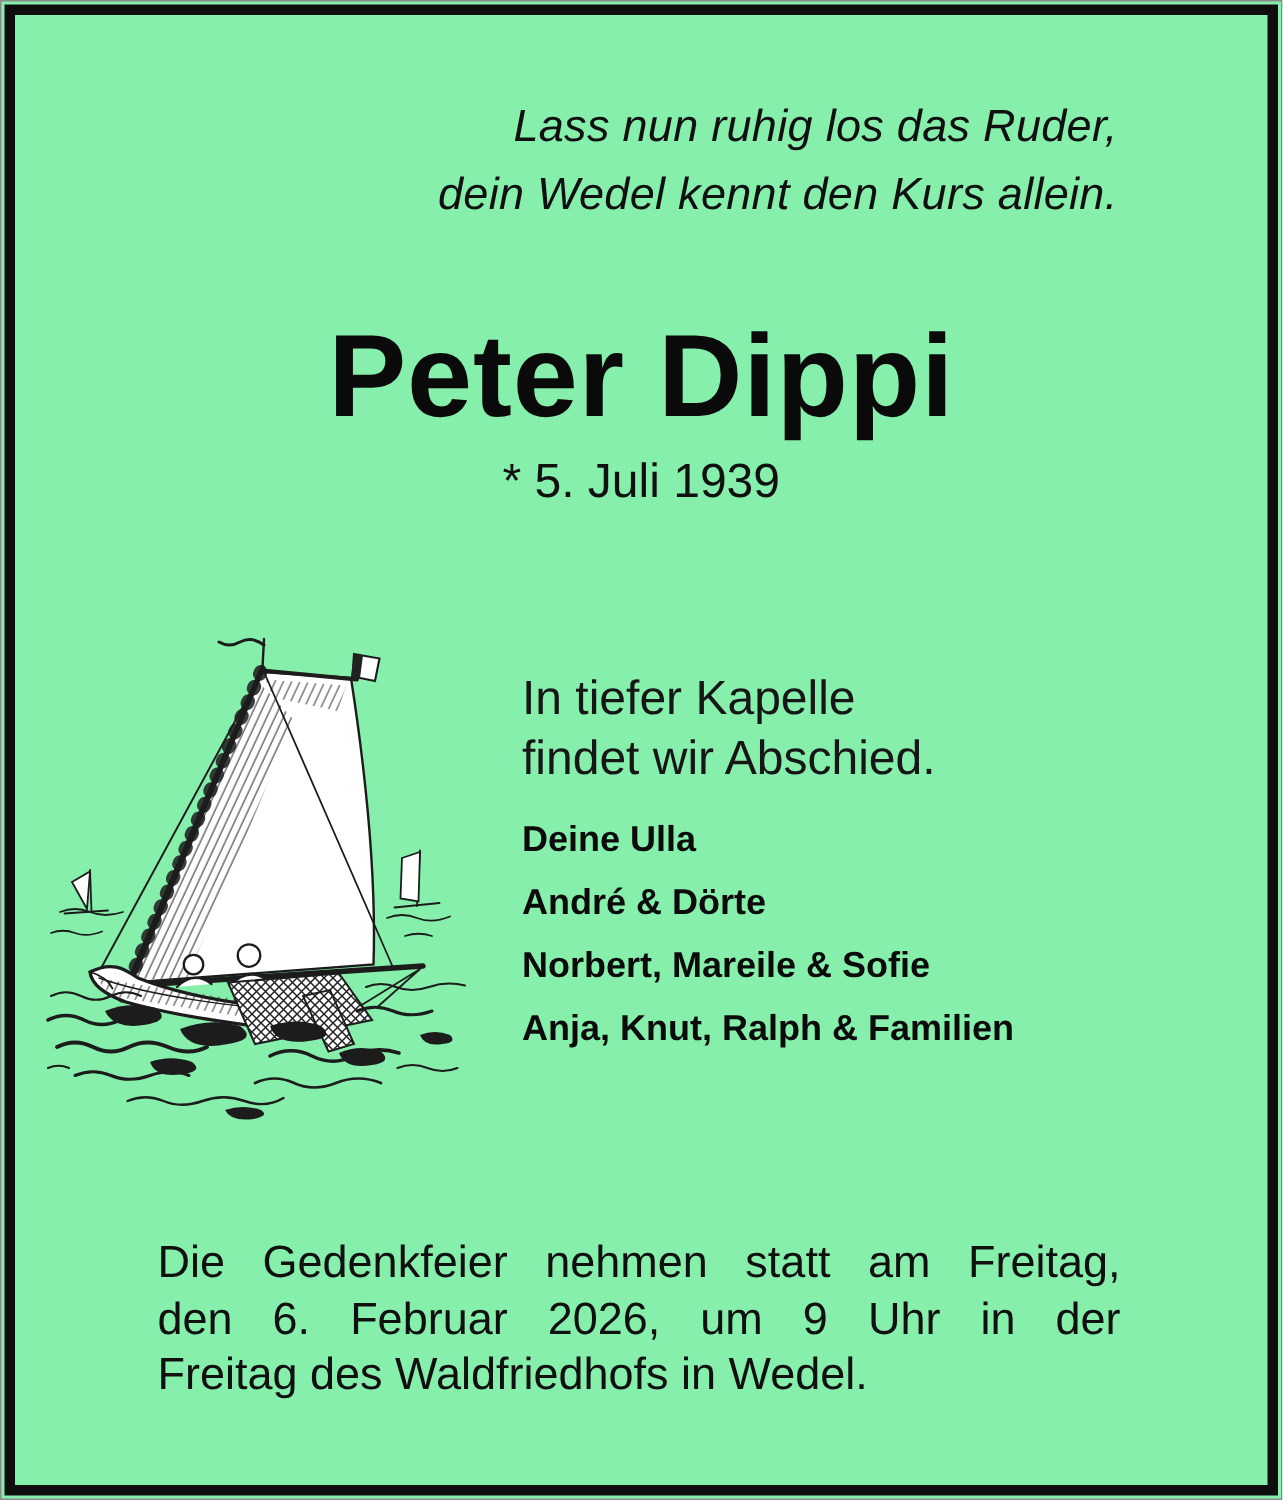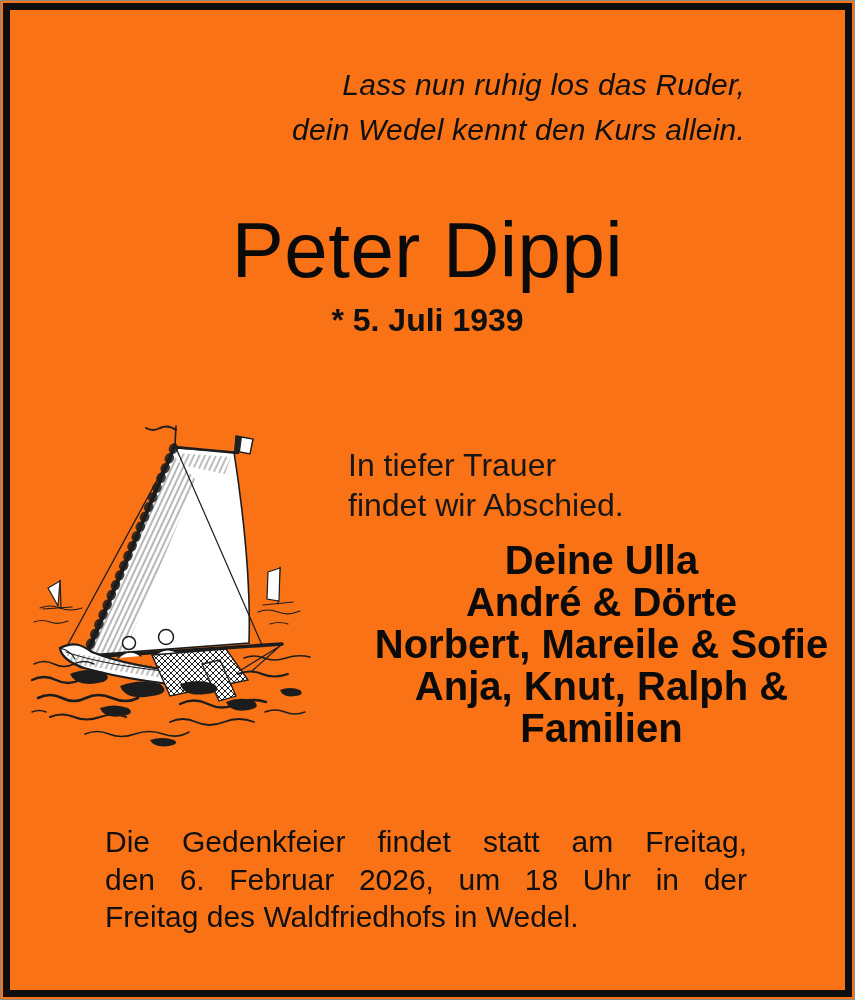--- a/index.html
+++ b/index.html
@@ -1,43 +1,43 @@
 <!DOCTYPE html>
 <html><head>
 <meta charset="utf-8">
 <style>
   html,body{margin:0;padding:0;background:#ffffff;}
   .page{
-    position:relative;width:855px;height:1000px;background:#f97316;
+    position:relative;width:855px;height:1000px;background:#86efac;
     font-family:"Liberation Sans",sans-serif;color:#141414;overflow:hidden;
     margin:0 auto;
   }
   .hairline{position:absolute;inset:0;border:1px solid #8a8a8a;pointer-events:none;}
   .frame{position:absolute;inset:3px;border:7px solid #0e0e0e;pointer-events:none;}
 
   .quote{
     position:absolute;top:62px;right:110px;text-align:right;
     font-style:italic;font-size:30px;line-height:45px;color:#101010;
     letter-spacing:0.2px;
   }
   .name{
     position:absolute;top:206px;left:0;width:100%;text-align:center;
-    font-weight:normal;font-size:78px;line-height:88px;color:#0a0a0a;
+    font-weight:bold;font-size:78px;line-height:88px;color:#0a0a0a;
     letter-spacing:0.5px;
   }
   .dates{
     position:absolute;top:301px;left:0;width:100%;
     display:flex;justify-content:center;gap:50px;
-    font-size:32px;line-height:38px;color:#101010;font-weight:bold;
+    font-size:32px;line-height:38px;color:#101010;
   }
   .boat{position:absolute;left:30px;top:412px;}
 
   .mourning{position:absolute;left:348px;top:445px;}
   .mourning .intro{font-size:32px;line-height:40px;color:#161616;}
-  .mourning .names{margin-top:14px;font-weight:bold;font-size:40px;line-height:42px;color:#0b0b0b;text-align:center;}
+  .mourning .names{margin-top:14px;font-weight:bold;font-size:24px;line-height:42px;color:#0b0b0b;}
 
   .announce{
     position:absolute;left:105px;top:823px;width:642px;
     font-size:30px;line-height:37.5px;color:#101010;
   }
   .announce .just{text-align:justify;text-align-last:justify;}
 </style>
 </head>
 <body>
 
@@ -134,29 +134,29 @@
         <path d="M196,290 q14,-6 28,-1 q8,7 -6,9 q-18,3 -22,-8z"></path>
         <path d="M70,296 q14,-5 28,0 q8,6 -6,8 q-18,3 -22,-8z"></path>
         <path d="M120,328 q12,-4 24,0 q6,4 -5,6 q-15,2 -19,-6z"></path>
         <path d="M250,278 q10,-4 20,0 q5,5 -5,6 q-12,2 -15,-6z"></path>
       </g>
     </g>
   </svg>
 
   <div class="mourning">
     <div class="intro">
-      <div>In tiefer Trauer</div>
+      <div>In tiefer Kapelle</div>
       <div>findet wir Abschied.</div>
     </div>
     <div class="names">
       <div>Deine Ulla</div>
       <div>André &amp; Dörte</div>
       <div>Norbert, Mareile &amp; Sofie</div>
       <div>Anja, Knut, Ralph &amp; Familien</div>
     </div>
   </div>
 
   <div class="announce">
-    <div class="just">Die Gedenkfeier findet statt am Freitag,</div>
-    <div class="just">den 6. Februar 2026, um 18 Uhr in der</div>
+    <div class="just">Die Gedenkfeier nehmen statt am Freitag,</div>
+    <div class="just">den 6. Februar 2026, um 9 Uhr in der</div>
     <div>Freitag des Waldfriedhofs in Wedel.</div>
   </div>
 </div>
 
 </body></html>

